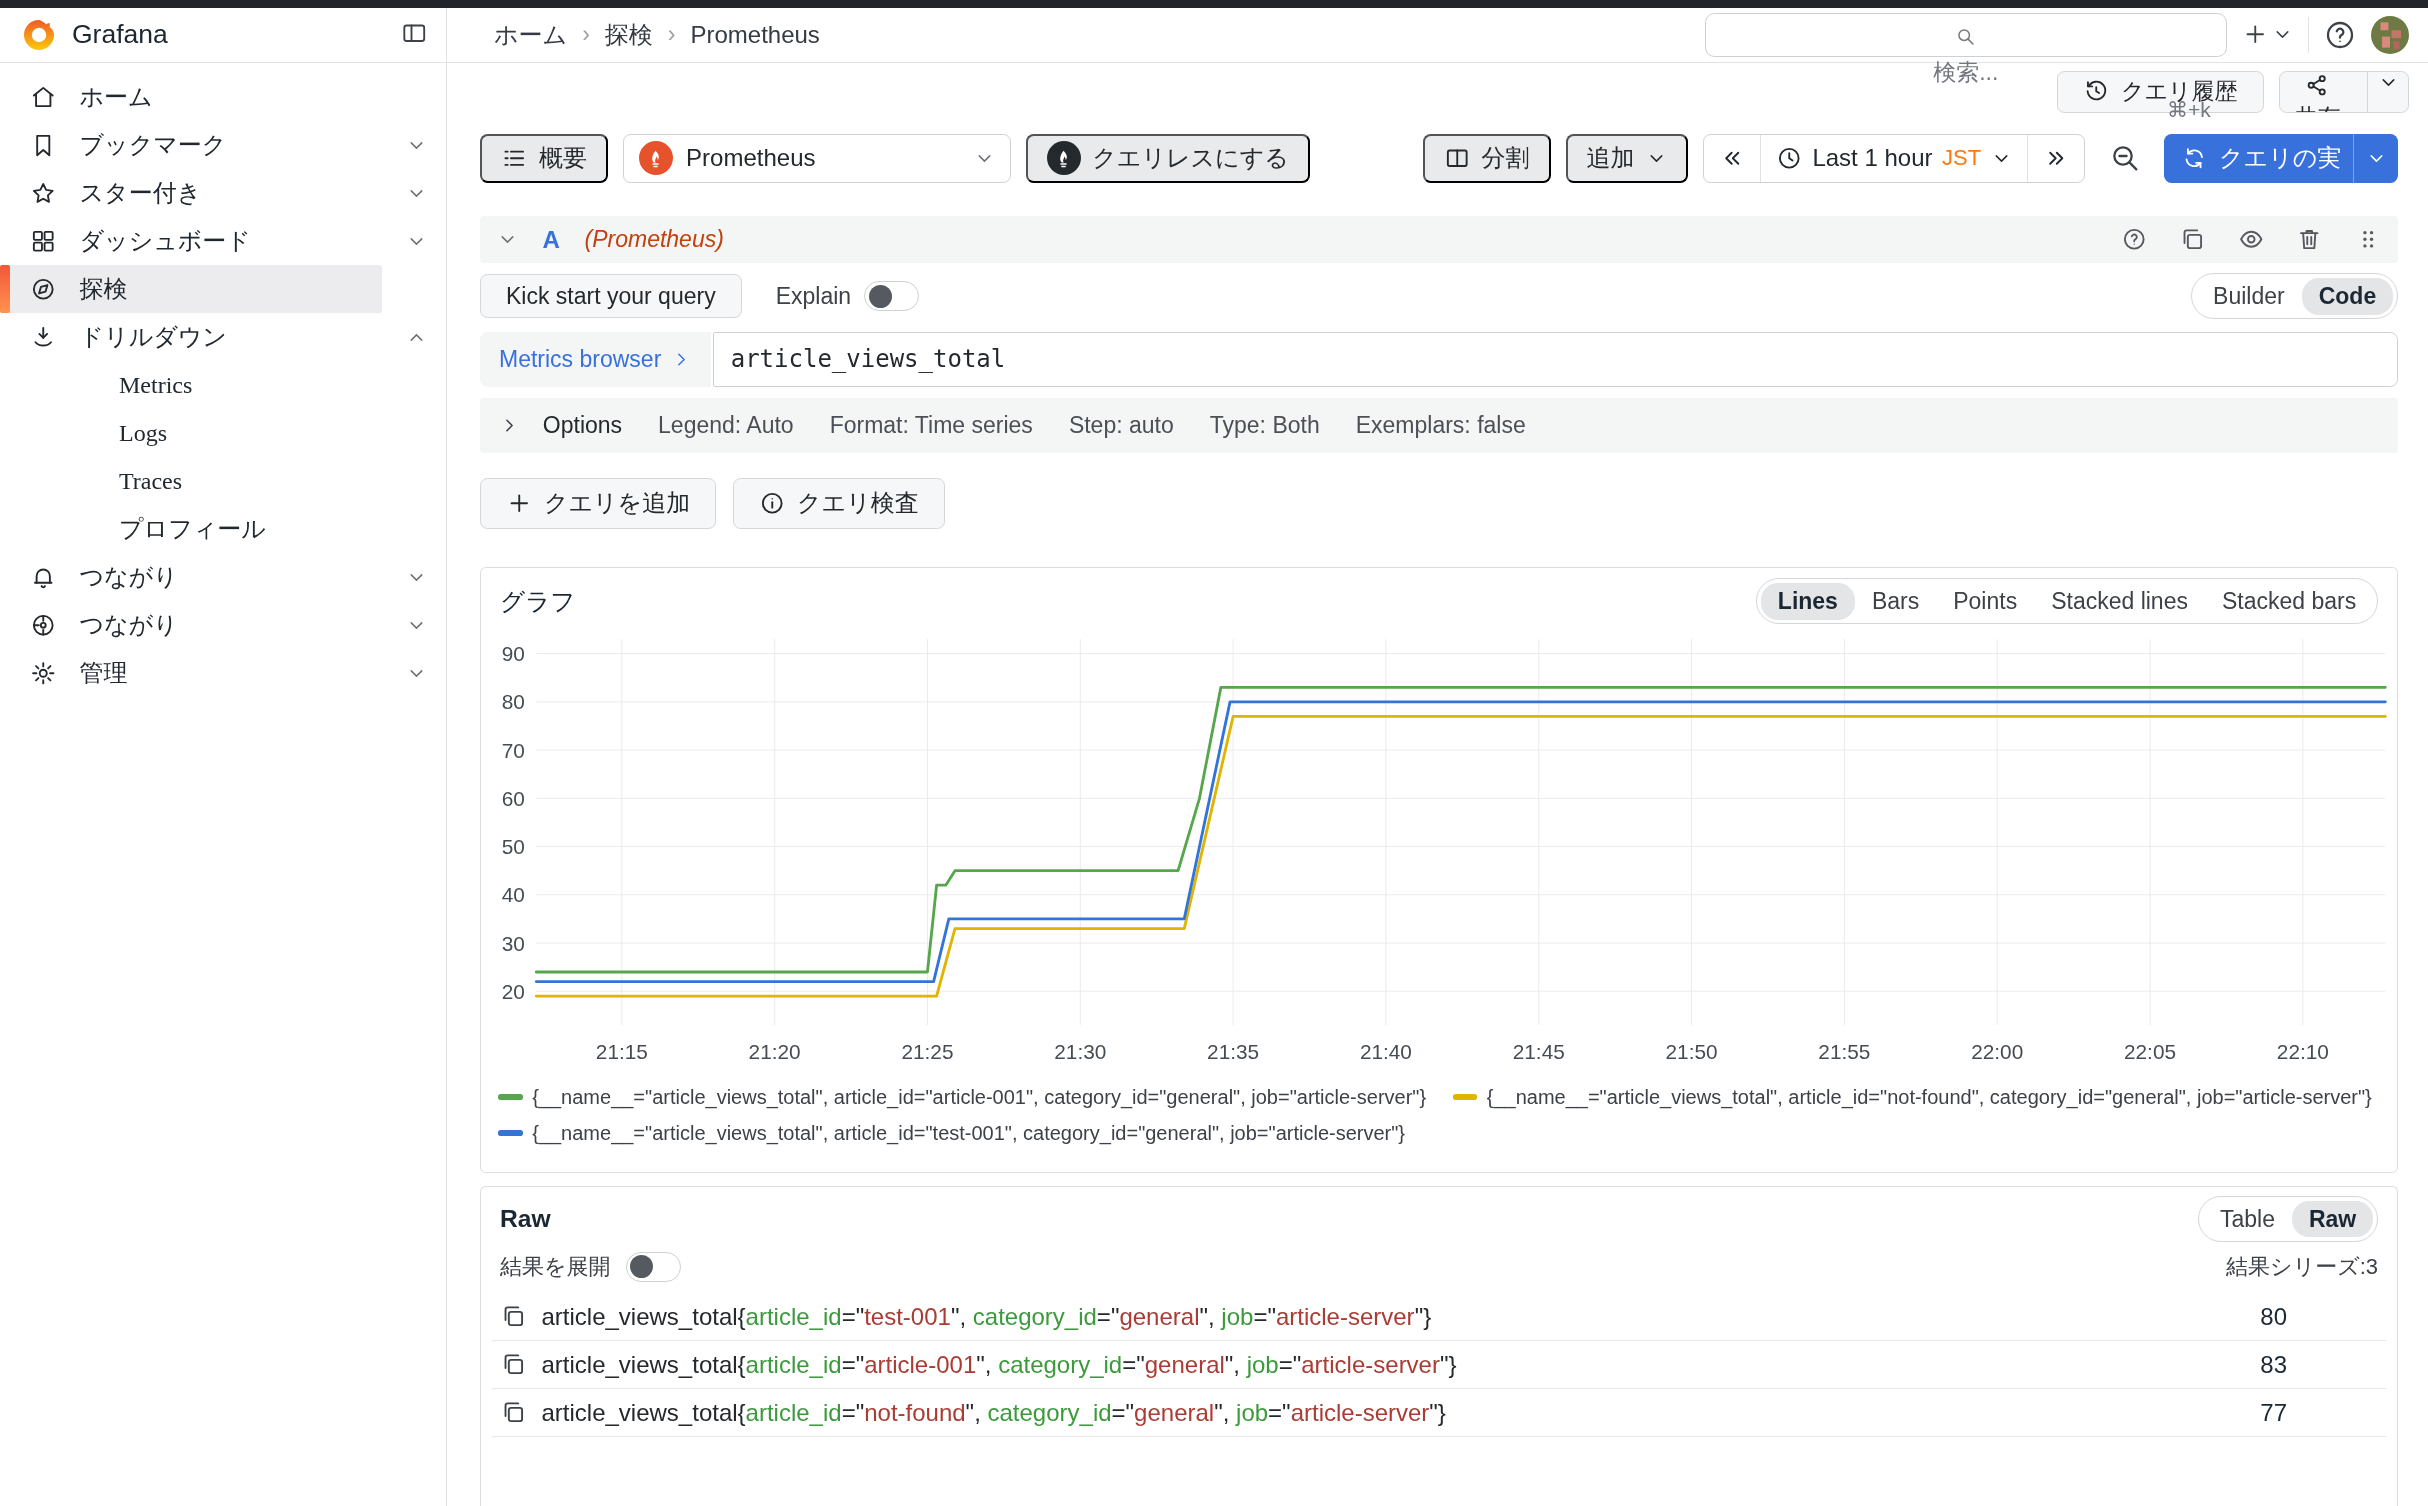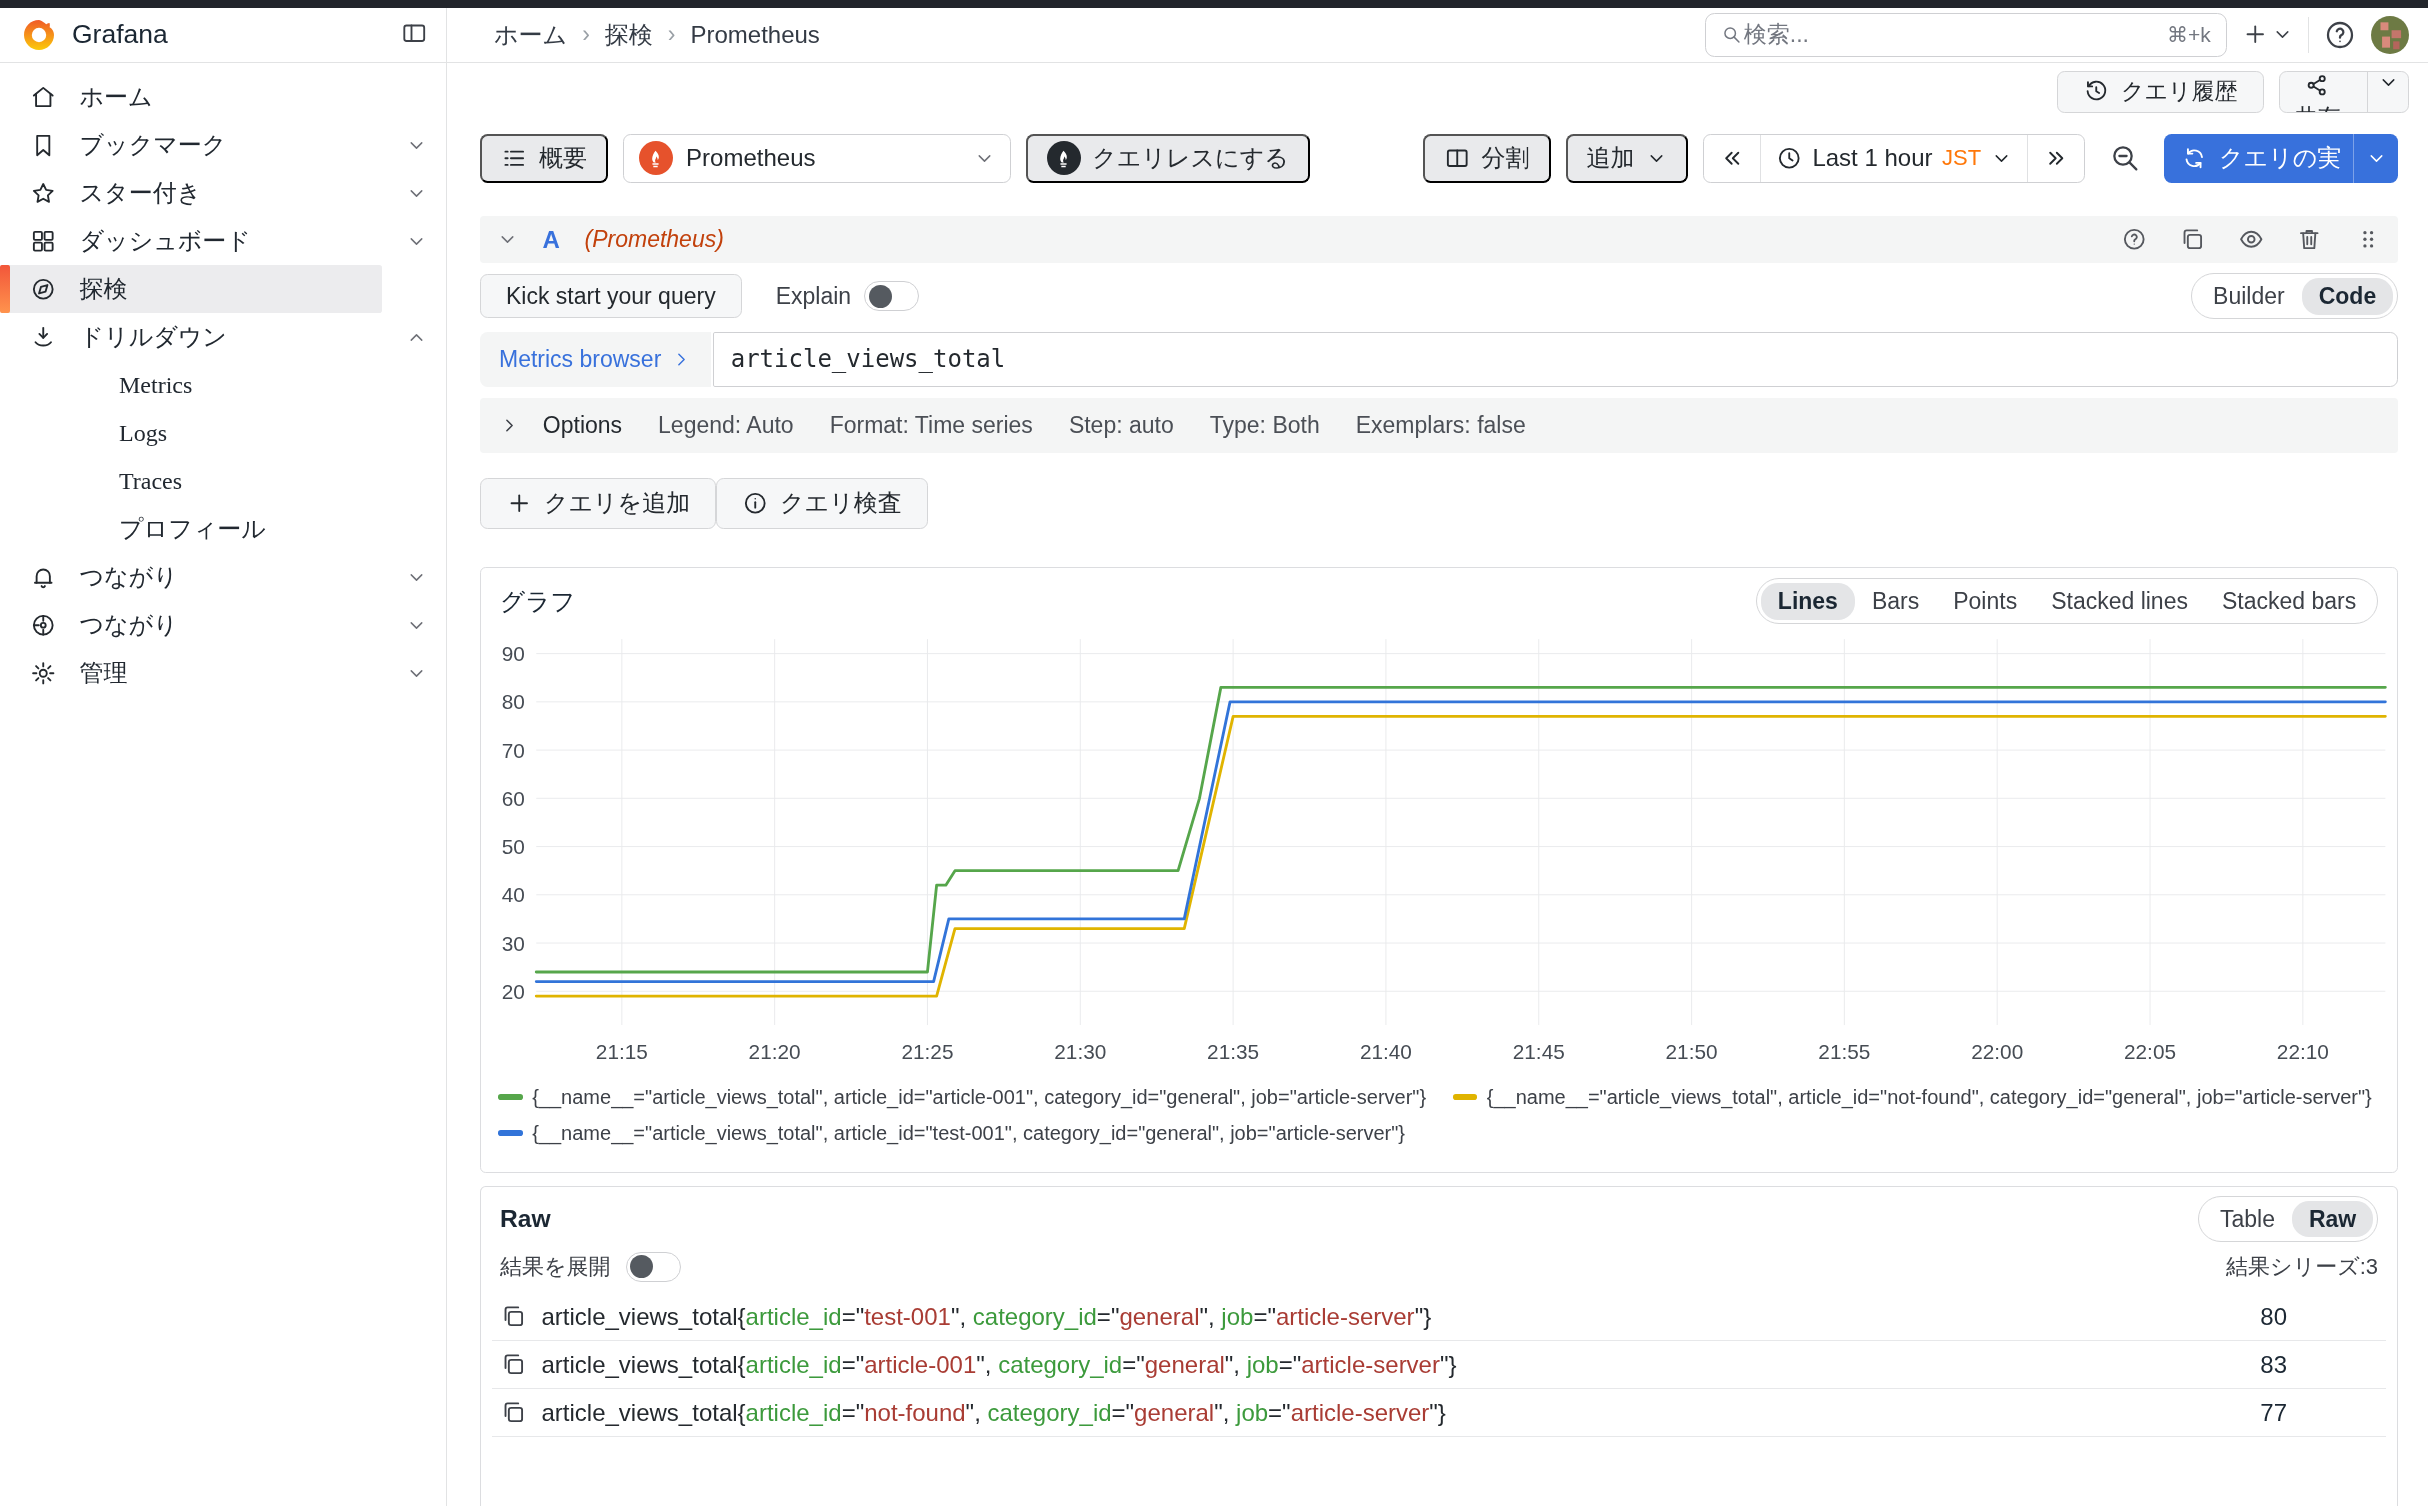--- a/index.html
+++ b/index.html
@@ -21,21 +21,21 @@
             border-bottom:0.9px solid #e2e3e4; display:flex; align-items:center; z-index:6; }
   .topbar-left { width:447px; height:100%; flex:none; display:flex; align-items:center;
                  gap:15px; padding:0 19px 0 21px; border-right:0.9px solid #e2e3e4; }
   .logo { width:36px; height:36px; flex:none; }
   .app-title { font-size:26.5px; font-weight:500; color:#1b2733; }
   .panel-toggle { margin-left:auto; color:#3d4148; cursor:pointer; }
   .breadcrumb { display:flex; align-items:center; gap:15px; margin-left:47px; font-size:24px; color:#343b45; }
   .crumb-sep { color:#9aa0a6; font-size:23px; }
   .topbar-right { margin-left:auto; display:flex; align-items:center; gap:15px; padding-right:19px; }
   .search-box { width:522px; height:44px; border:0.9px solid #cfd0d3; border-radius:9.5px;
-                display:flex; align-items:center; gap:2px; padding:0 15px; color:#737780; font-size:23px; }
+                display:flex; align-items:center; gap:10px; padding:12px 15px; color:#737780; font-size:23px;flex-direction:column; }
   .search-box .shortcut { margin-left:auto; font-size:21px; color:#737780; }
   .tb-icon-btn { display:flex; align-items:center; gap:3.8px; color:#3d4148; cursor:pointer; }
   .tb-divider { width:0.9px; height:36px; background:#e2e3e4; }
   .avatar { width:38px; height:38px; border-radius:50%; overflow:hidden; flex:none; }
 
   
   .sidebar { position:absolute; top:62px; left:0; width:447px; bottom:0; background:#fff;
              border-right:0.9px solid #e2e3e4; padding-top:11.4px; }
   .nav-item { position:relative; height:48px; display:flex; align-items:center; gap:23px;
               padding:0 19px 0 30px; font-size:24px; color:#212830; cursor:pointer; }
@@ -98,21 +98,21 @@
   .pill-tabs .tab.active { background:#e4e5e7; font-weight:700; color:#1b2733; }
   .qp-row3 { display:flex; margin-top:13.2px; height:55px; }
   .metrics-browser { display:flex; align-items:center; gap:9.5px; background:#f4f5f5;
                      border-radius:7.6px 0 0 7.6px; padding:0 19px; color:#3871dc; font-weight:500; font-size:23px; cursor:pointer; }
   .query-input { flex:1; margin-left:1.9px; background:#fff; border:0.9px solid #cfd0d3; border-radius:1.9px 7.6px 7.6px 1.9px;
                  display:flex; align-items:center; padding:0 17px;
                  font-family:"DejaVu Sans Mono", monospace; font-size:24px; color:#24292e; }
   .qp-options { margin-top:11.4px; height:55px; background:#f4f5f5; border-radius:3.8px;
                 display:flex; align-items:center; gap:36px; padding:0 19px; font-size:23px; color:#4b4f56; }
   .qp-options .opt-title { font-weight:500; color:#24292e; margin-left:-13.2px; }
-  .qp-actions { margin-top:24.6px; display:flex; }
+  .qp-actions { margin-top:24.6px; display:flex; gap:17px; }
   .qp-actions .btn-outline { height:51px; font-size:24px; }
 
   
   .graph-panel { margin:38px 30px 0 32px; height:606px; border:0.9px solid #dcdde0; border-radius:5.7px;
                  padding:11.4px 11.4px 0 11.4px; }
   .graph-header { height:45px; display:flex; align-items:center; justify-content:space-between; padding:0 7.6px; }
   .graph-title { font-size:24.6px; font-weight:500; color:#1b2733; }
   #chart-mount { height:454px; }
   .legend { padding:7.6px 5.7px 0 5.7px; font-size:20px; color:#3d4148; }
   .legend-row { display:flex; gap:26.5px; margin-bottom:13.2px; }

